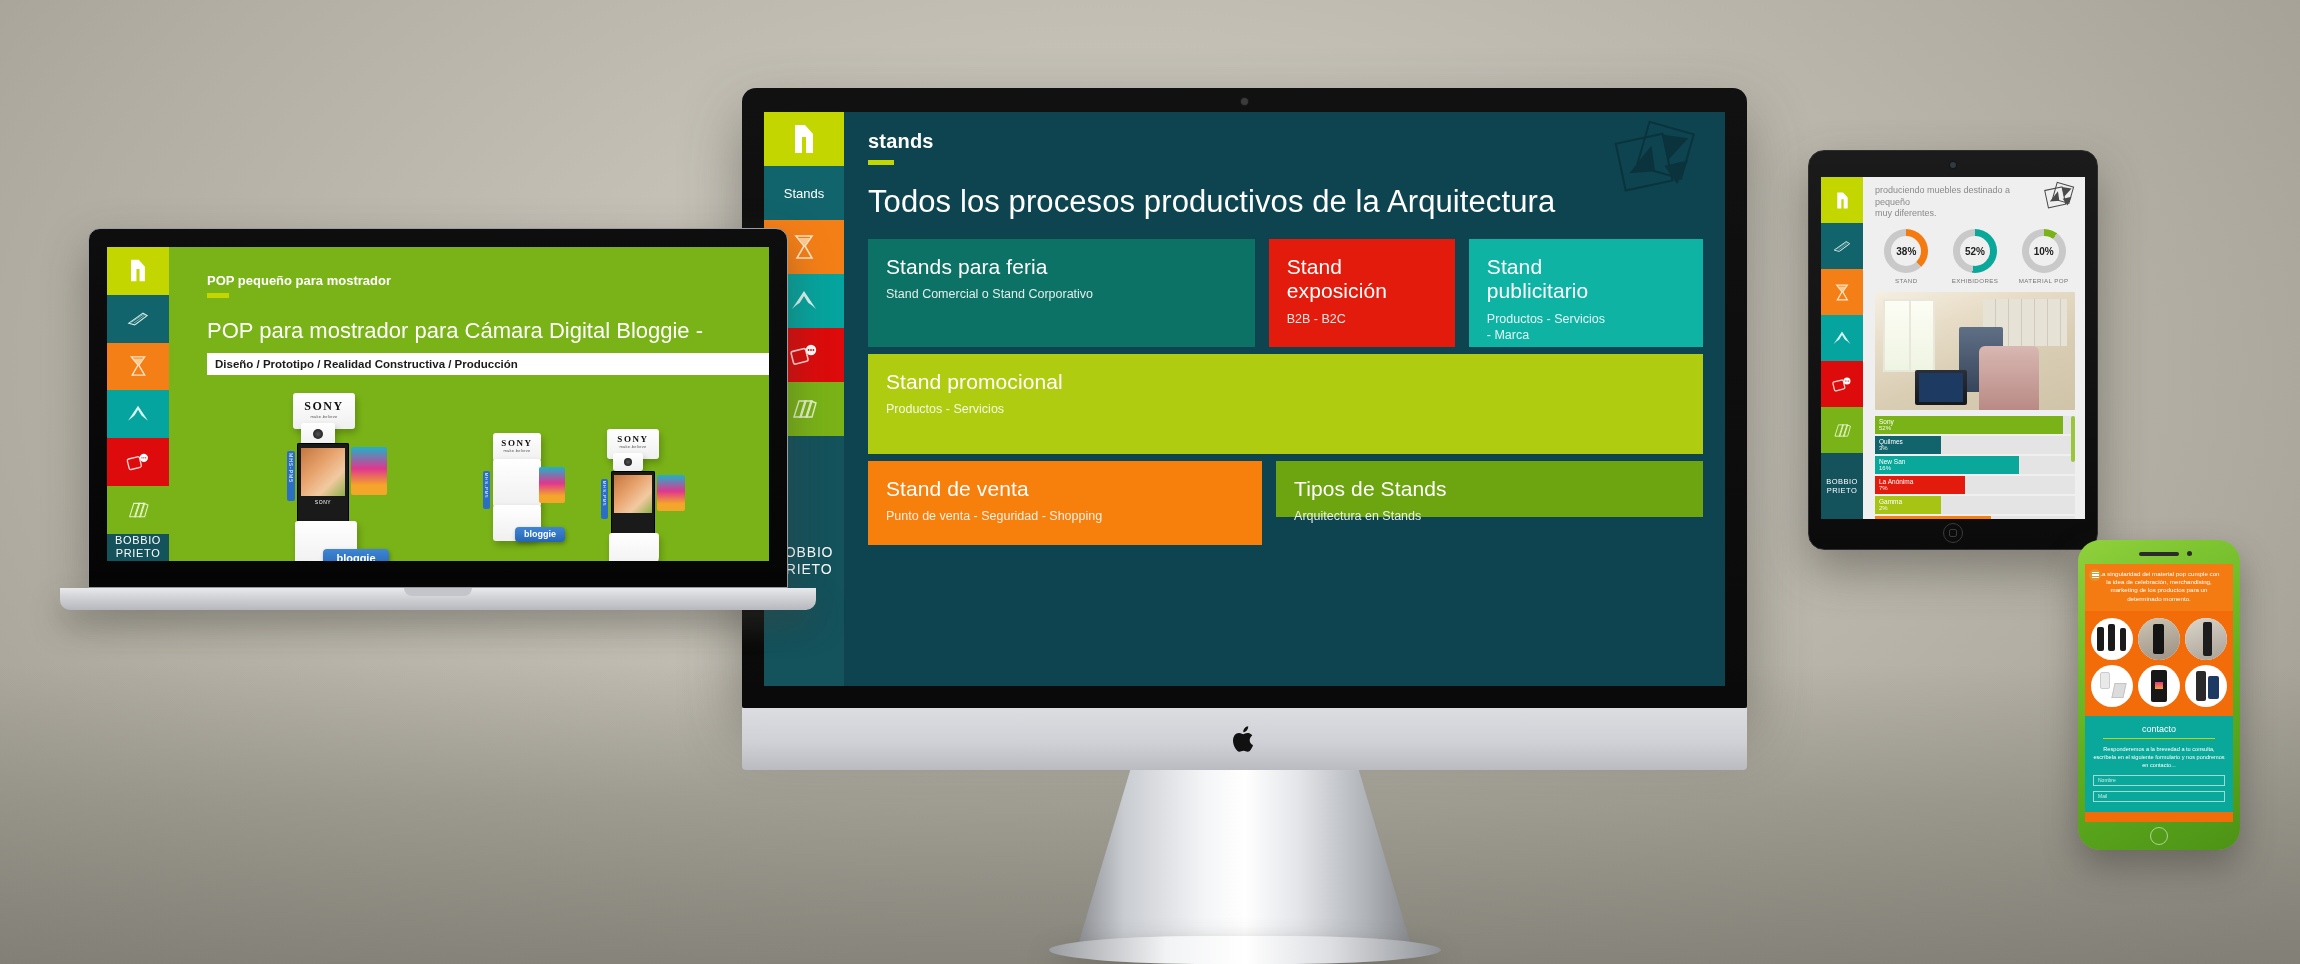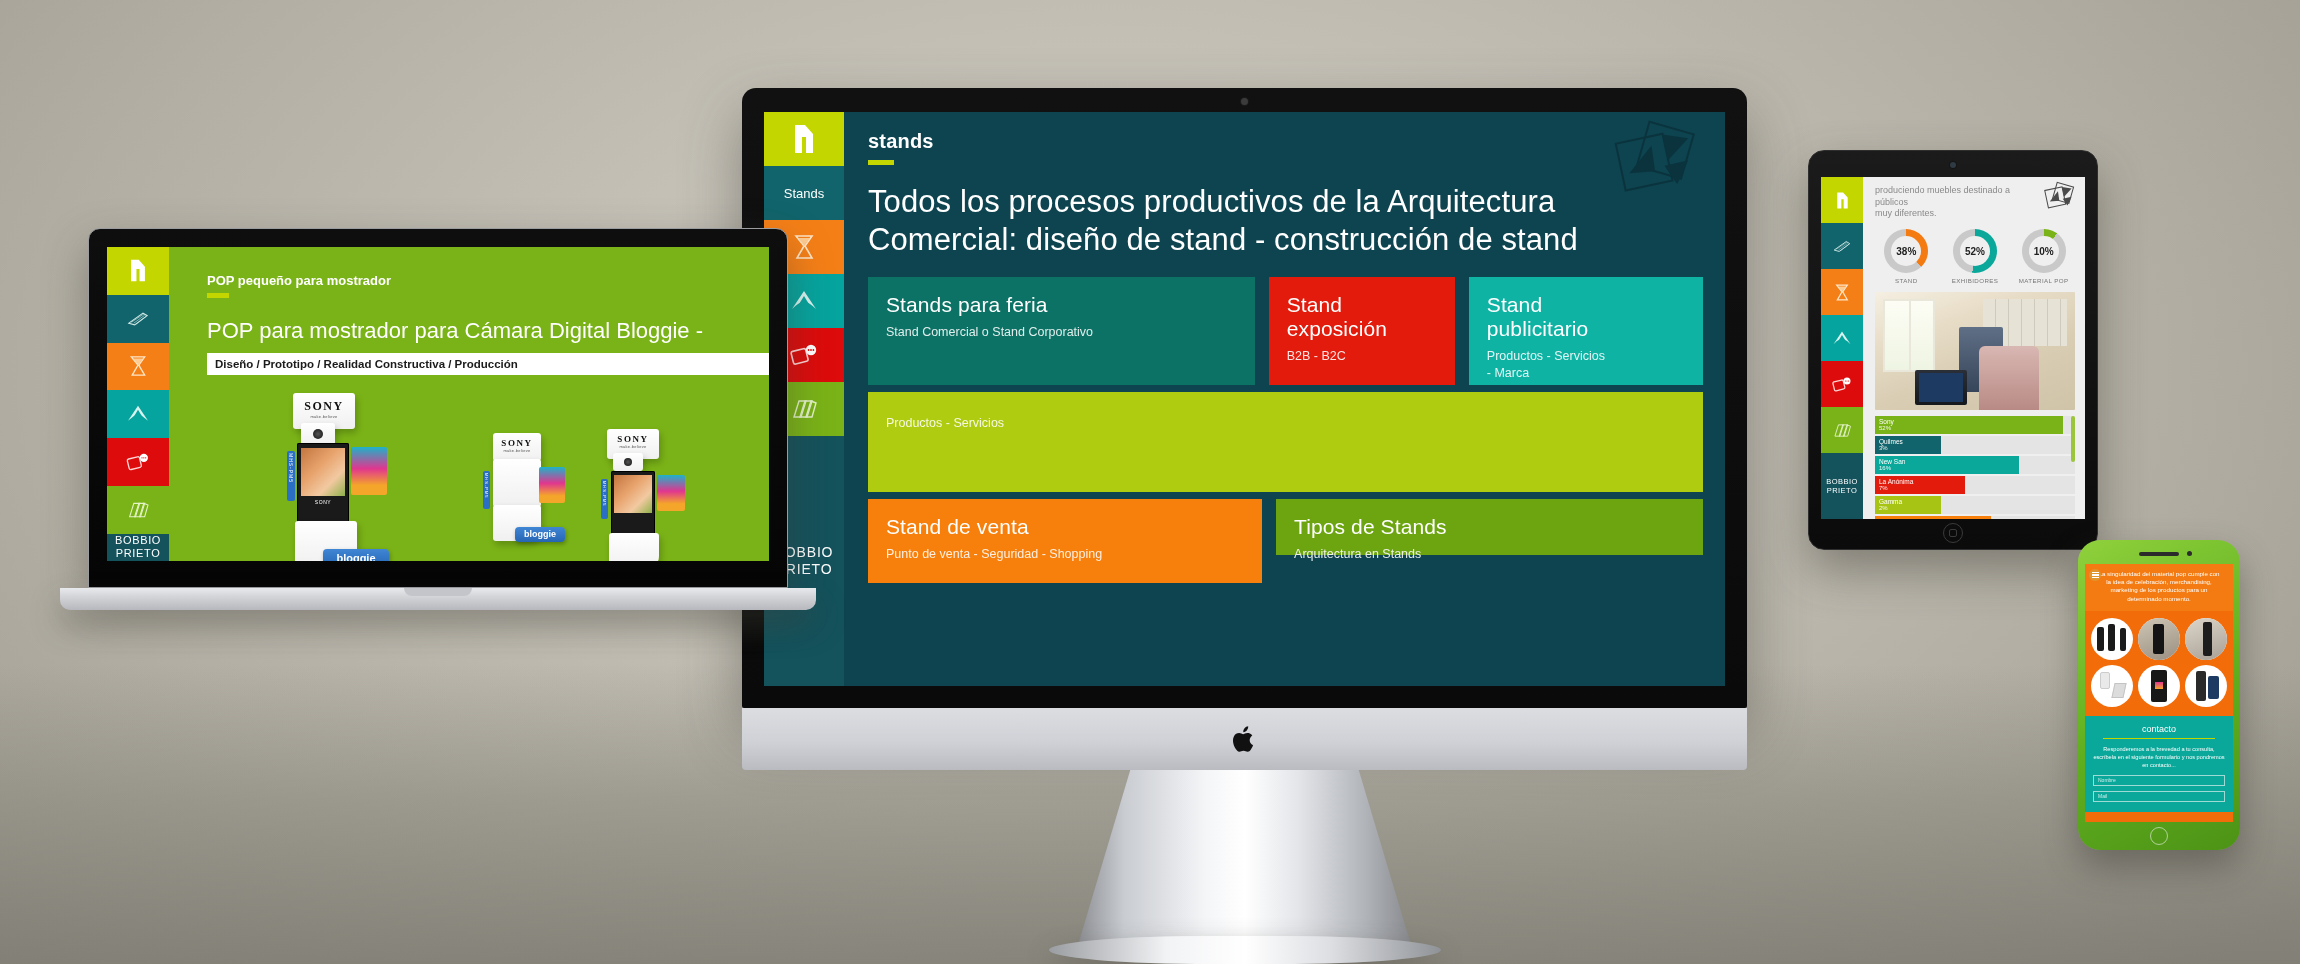--- a/index.html
+++ b/index.html
@@ -250,21 +250,20 @@
               <rect x="34" y="10" width="50" height="50" transform="rotate(16 59 35)"></rect>
             </g>
             <path d="M20 60 L44 30 L48 58 Z" fill="#0a333c"></path>
             <path d="M56 18 L84 22 L62 46 Z" fill="#0a333c"></path>
             <path d="M58 52 L84 46 L72 72 Z" fill="#0a333c"></path>
           </svg>
           <div class="im-kicker">stands</div>
           <div class="im-kicker-bar"></div>
           <h1 class="im-head">
             <span>Todos los procesos productivos de la Arquitectura</span><br>
-            <span>Comercial: diseño de stand - construcción de stand</span>
           </h1>
 
           <div class="tiles">
             <div class="trow">
               <div class="tile" style="background:#0b7265;width:48%;height:108px">
                 <h4>Stands para feria</h4>
                 <p>Stand Comercial o Stand Corporativo</p>
               </div>
               <div class="tile" style="background:#e21b0c;width:23%;height:108px">
                 <h4 style="white-space:pre-line">Stand
@@ -273,20 +272,21 @@
               </div>
               <div class="tile" style="background:#0fb3a4;width:29%;height:108px">
                 <h4 style="white-space:pre-line">Stand
 publicitario</h4>
                 <p style="white-space:pre-line">Productos - Servicios
 - Marca</p>
               </div>
             </div>
             <div class="trow">
               <div class="tile" style="background:#b0cc10;width:100%;height:100px">
+                <h4>Stand promocional</h4>
                 <p>Productos - Servicios</p>
               </div>
             </div>
             <div class="trow">
               <div class="tile" style="background:#f77f0c;width:48%;height:84px">
                 <h4>Stand de venta</h4>
                 <p>Punto de venta - Seguridad - Shopping</p>
               </div>
               <div class="tile" style="background:#6ca510;width:52%;height:56px">
                 <h4>Tipos de Stands</h4>
@@ -488,21 +488,21 @@
           <svg class="pad-mark" viewBox="0 0 100 100">
             <g stroke="#4a4a4a" stroke-width="3" fill="none">
               <rect x="10" y="22" width="52" height="52" transform="rotate(-12 36 48)"></rect>
               <rect x="34" y="10" width="50" height="50" transform="rotate(16 59 35)"></rect>
             </g>
             <path d="M20 60 L44 30 L48 58 Z" fill="#4a4a4a"></path>
             <path d="M56 18 L84 22 L62 46 Z" fill="#4a4a4a"></path>
             <path d="M58 52 L84 46 L72 72 Z" fill="#4a4a4a"></path>
           </svg>
           <div class="pad-intro">
-            <span>produciendo muebles destinado a públicos</span><br>
+            <span>produciendo muebles destinado a pequeño</span><br>
             <span>muy diferentes.</span>
           </div>
 
           <div class="donuts">
             <div class="donut">
               <div class="ring" style="border-radius:50%;background:conic-gradient(#f47b12 0 38%, #c9c9c9 38% 100%);">
                 <div style="position:absolute;inset:7px;background:#efefef;border-radius:50%"></div>
                 <div class="val">38%</div>
               </div>
               <div class="cap">STAND</div>

